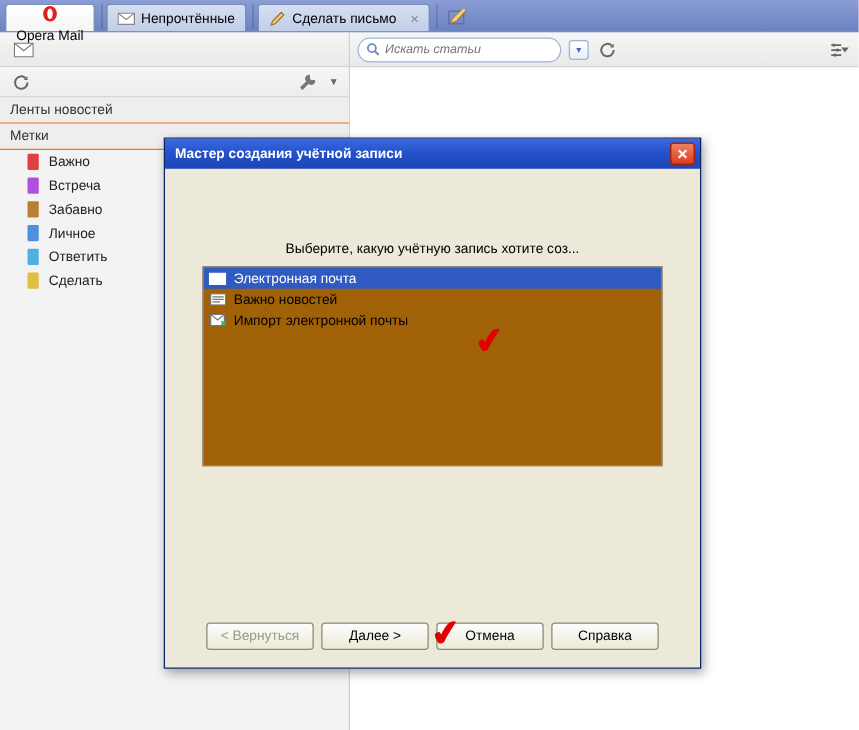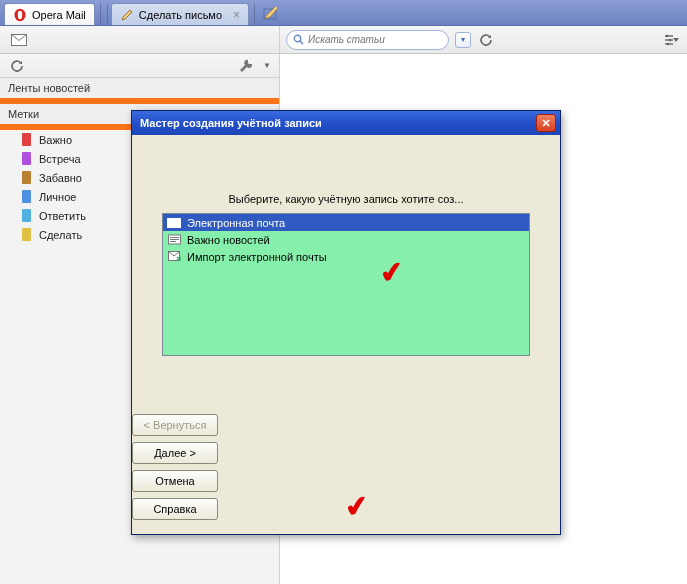--- a/index.html
+++ b/index.html
@@ -1,21 +1,21 @@
 <!DOCTYPE html>
 <html><head>
 <meta charset="utf-8">
 <style>
 * { box-sizing: border-box; margin: 0; padding: 0; font-family: Tahoma, Arial, sans-serif; font-size: 11px; }
 body { width: 687px; height: 584px; background: #fff; overflow: hidden; position: relative; }
 
 
 .tab-bar { height: 26px; background: linear-gradient(#8a9dd4, #6c82c0); display: flex; align-items: flex-end; padding: 0 0 0 4px; border-bottom: 1px solid #5a6fa8; }
 .tab { height: 22px; background: linear-gradient(#fafafa, #e8e8e8); border: 1px solid #7a8cb8; border-bottom: none; border-radius: 3px 3px 0 0; display: flex; align-items: center; padding: 0 8px; margin-right: 2px; gap: 5px; }
-.tab.active { background: linear-gradient(#fff, #f5f5f5); }
+.tab.active { background: linear-gradient(#fff, #f5f5f5); flex-direction: column; }
 .tab.inactive { background: linear-gradient(#d6dff0, #c1cee8); }
 .tab-icon { width: 14px; height: 14px; display: inline-flex; align-items: center; justify-content: center; }
 .tab-close { color: #888; margin-left: 6px; font-size: 12px; }
 .tab-separator { width: 1px; height: 20px; background: rgba(0,0,0,0.2); margin: 0 3px 2px 3px; }
 .tab-new-icon { width: 18px; height: 18px; margin: 0 0 2px 4px; display: flex; align-items: center; justify-content: center; }
 
 
 .toolbar { height: 28px; background: linear-gradient(#f6f6f6, #e9e9e9); border-bottom: 1px solid #c8c8c8; display: flex; }
 .toolbar-left { width: 280px; display: flex; align-items: center; padding: 0 10px; border-right: 1px solid #d0d0d0; }
 .toolbar-right { flex: 1; display: flex; align-items: center; padding: 0 6px; gap: 6px; }
@@ -23,39 +23,39 @@
 .search-box input { border: none; outline: none; flex: 1; font-size: 10px; color: #999; font-style: italic; background: transparent; }
 .search-dd { width: 16px; height: 16px; border: 1px solid #9db4d8; border-radius: 3px; display: flex; align-items: center; justify-content: center; background: linear-gradient(#fff,#e8eef8); font-size: 8px; color: #4a6aa8; }
 .tb-icon { width: 18px; height: 18px; display: flex; align-items: center; justify-content: center; color: #666; }
 .tb-right-spacer { flex: 1; }
 
 
 .panel-row { display: flex; height: calc(100% - 54px); }
 .sidebar { width: 280px; border-right: 1px solid #d0d0d0; background: #f3f3f3; display: flex; flex-direction: column; }
 .sidebar-tool { height: 24px; border-bottom: 1px solid #d0d0d0; display: flex; align-items: center; padding: 0 8px; gap: 8px; background: linear-gradient(#f6f6f6,#ececec); }
 .sidebar-tool .spacer { flex: 1; }
-.sb-heading { padding: 4px 8px; border-bottom: 6px solid #f97316; color: #333; background: #eee; }
+.sb-heading { padding: 4px 8px; border-bottom: 1px solid #f97316; color: #333; background: #eee; }
 .sb-item { display: flex; align-items: center; gap: 8px; padding: 3px 10px 3px 22px; color: #222; cursor: default; }
 .tag-swatch { width: 9px; height: 13px; border-radius: 1px; display: inline-block; }
 
 
 .main { flex: 1; background: #fff; }
 
 
 .dialog { position: absolute; left: 131px; top: 110px; width: 430px; height: 425px; border: 1px solid #0a246a; background: #ece9d8; box-shadow: 2px 3px 8px rgba(0,0,0,0.35); }
 .titlebar { height: 24px; background: linear-gradient(#3a6ae0, #2350c8 50%, #1c46b8); color: #fff; display: flex; align-items: center; padding: 0 4px 0 8px; font-weight: bold; font-size: 12px; }
 .titlebar .spacer { flex: 1; }
 .close-btn { width: 20px; height: 18px; background: linear-gradient(#f08060,#d84020); border: 1px solid #a02010; border-radius: 3px; color: #fff; display: flex; align-items: center; justify-content: center; font-weight: bold; font-size: 11px; }
 .dlg-body { position: relative; height: calc(100% - 24px); padding: 58px 30px 0 30px; }
 .dlg-prompt { text-align: center; margin-bottom: 8px; color: #000; }
-.listbox { background: #86efac; border: 1px solid #7a8a99; height: 143px; overflow: hidden; }
+.listbox { background: #a16207; border: 1px solid #7a8a99; height: 160px; overflow: hidden; }
 .lb-item { display: flex; align-items: center; gap: 6px; height: 17px; padding: 0 4px; }
 .lb-item.selected { background: #2f5ac0; color: #fff; }
 .lb-icon { width: 14px; height: 12px; display: inline-flex; align-items: center; justify-content: center; font-size: 10px; }
-.dlg-buttons { position: absolute; left: 0; right: 0; bottom: 14px; display: flex; gap: 6px; justify-content: center; flex-direction: column; }
+.dlg-buttons { position: absolute; left: 0; right: 0; bottom: 14px; display: flex; gap: 6px; justify-content: center; }
 .btn { width: 86px; height: 22px; background: linear-gradient(#fdfdfd,#ece9d8); border: 1px solid #8a8a7a; border-radius: 3px; color: #000; display: flex; align-items: center; justify-content: center; cursor: default; }
 .btn.disabled { color: #9a9a8a; }
 
 
 .checkmark { position: absolute; color: #e00000; font-size: 28px; font-weight: bold; pointer-events: none; }
 .check1 { left: 380px; top: 256px; transform: rotate(-8deg); }
 .check2 { left: 345px; top: 490px; transform: rotate(-8deg); }
 
 svg { display: block; }
 </style>
@@ -66,20 +66,29 @@
   <div class="tab active">
     <span class="tab-icon">
       <svg width="14" height="14" viewBox="0 0 14 14">
           <ellipse cx="7" cy="7" rx="5.5" ry="6.2" fill="#d22"></ellipse>
           <ellipse cx="7" cy="7" rx="2.2" ry="4.2" fill="#fff"></ellipse>
         </svg>
     </span>
     <span>Opera Mail</span>
   </div>
   <div class="tab-separator"></div>
+  <div class="tab inactive">
+    <span class="tab-icon">
+      <svg width="14" height="10" viewBox="0 0 14 10">
+          <rect x="0.5" y="0.5" width="13" height="9" fill="#fff" stroke="#888"></rect>
+          <path d="M0.5 0.5 L7 5.5 L13.5 0.5" fill="none" stroke="#888"></path>
+        </svg>
+    </span>
+    <span>Непрочтённые</span>
+  </div>
   <div class="tab-separator"></div>
   <div class="tab inactive">
     <span class="tab-icon">
       <svg width="12" height="12" viewBox="0 0 12 12">
           <path d="M1 11 L2 8 L9 1 L11 3 L4 10 Z" fill="#f0d080" stroke="#a07030"></path>
         </svg>
     </span>
     <span>Сделать письмо</span>
     <span class="tab-close">×</span>
   </div>

